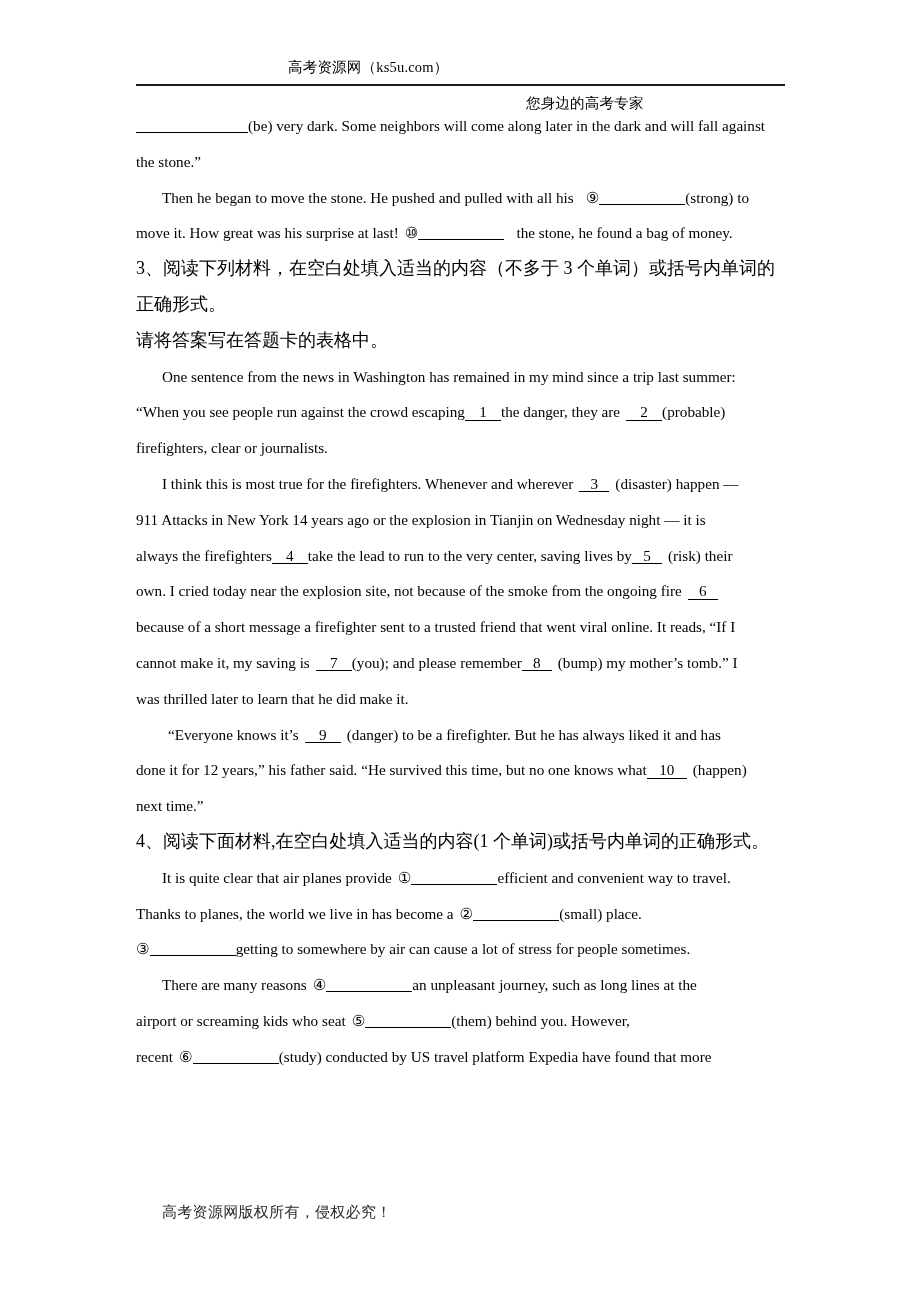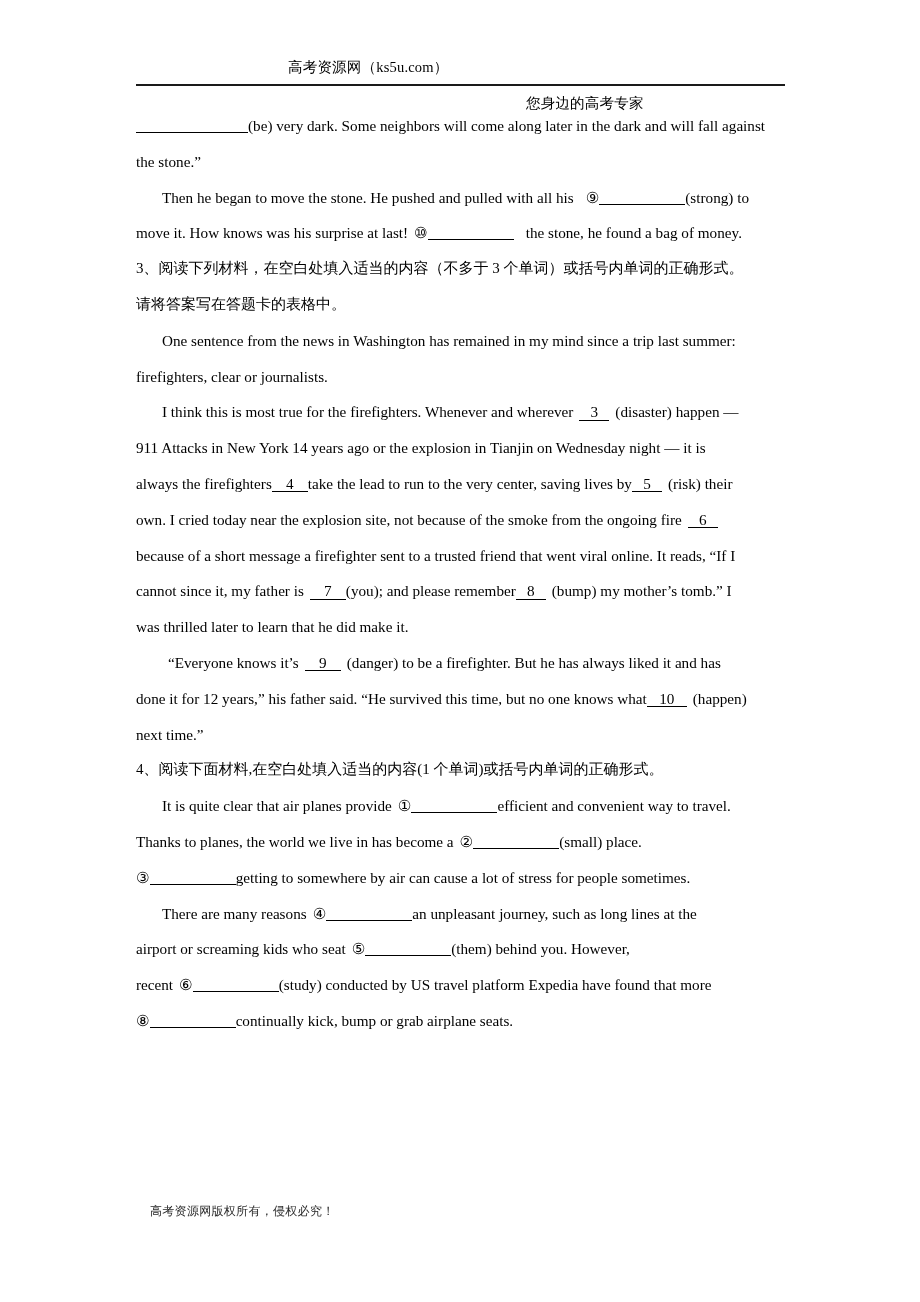--- a/index.html
+++ b/index.html
@@ -74,21 +74,21 @@
     text-justify: inter-word;
     white-space: normal;
   }
   p.line.nojust { text-align: left; }
 
   .indent { display: inline-block; width: 26px; }
 
   
   p.cn {
     margin: 0;
-    font-size: 15px;
+    font-size: 18px;
     line-height: 35.8px;
     text-align: left;
     font-family: "Liberation Serif", "DejaVu Serif", serif;
   }
 
   
   .blank {
     display: inline-block;
     border-bottom: 1px solid #000;
     vertical-align: baseline;
@@ -113,23 +113,23 @@
   .numblank.n-lg  { min-width: 34px; }
 
   .circ {
     font-size: 15.2px;
     vertical-align: baseline;
   }
 
   
   .doc-footer {
     position: absolute;
-    left: 150px;
+    left: 162px;
     top: 1203px;
-    font-size: 12px;
+    font-size: 15px;
     color: #2a2a2a;
     letter-spacing: 0.3px;
     white-space: nowrap;
     font-family: Liberation Mono, monospace;
   }
 
   .sp { display: inline-block; width: 6px; }
   .sp2 { display: inline-block; width: 12px; }
 </style>
 </head>
@@ -151,30 +151,33 @@
 
     <p class="line nojust">
       <span>the stone.”</span>
     </p>
 
     <p class="line">
       <span class="indent"></span><span>Then he began to move the stone. He pushed and pulled with all his</span><span class="sp2"></span><span class="circ">⑨</span><span class="blank w-long"></span><span>(strong) to</span>
     </p>
 
     <p class="line nojust">
-      <span>move it. How knows was his surprise at last!</span><span class="sp"></span><span class="circ">⑩</span><span class="blank w-long"></span><span class="sp2"></span><span>the stone, he found a bag of money.</span>
+      <span>move it. How great was his surprise at last!</span><span class="sp"></span><span class="circ">⑩</span><span class="blank w-long"></span><span class="sp2"></span><span>the stone, he found a bag of money.</span>
     </p>
 
     <p class="cn">3、阅读下列材料，在空白处填入适当的内容（不多于 3 个单词）或括号内单词的正确形式。</p>
     <p class="cn">请将答案写在答题卡的表格中。</p>
 
     <p class="line">
       <span class="indent"></span><span>One sentence from the news in Washington has remained in my mind since a trip last summer:</span>
     </p>
 
+    <p class="line">
+      <span>“When you see people run against the crowd escaping</span><span class="numblank n-md">1</span><span>the danger, they are</span><span class="sp"></span><span class="numblank n-md">2</span><span>(probable)</span>
+    </p>
 
     <p class="line nojust">
       <span>firefighters, clear or journalists.</span>
     </p>
 
     <p class="line">
       <span class="indent"></span><span>I think this is most true for the firefighters. Whenever and wherever</span><span class="sp"></span><span class="numblank n-sm">3</span><span class="sp"></span><span>(disaster) happen —</span>
     </p>
 
     <p class="line">
@@ -187,21 +190,21 @@
 
     <p class="line">
       <span>own. I cried today near the explosion site, not because of the smoke from the ongoing fire</span><span class="sp"></span><span class="numblank n-sm">6</span>
     </p>
 
     <p class="line">
       <span>because of a short message a firefighter sent to a trusted friend that went viral online. It reads, “If I</span>
     </p>
 
     <p class="line">
-      <span>cannot since it, my father is</span><span class="sp"></span><span class="numblank n-md">7</span><span>(you); and please remember</span><span class="numblank n-sm">8</span><span class="sp"></span><span>(bump) my mother’s tomb.” I</span>
+      <span>cannot make it, my saving is</span><span class="sp"></span><span class="numblank n-md">7</span><span>(you); and please remember</span><span class="numblank n-sm">8</span><span class="sp"></span><span>(bump) my mother’s tomb.” I</span>
     </p>
 
     <p class="line nojust">
       <span>was thrilled later to learn that he did make it.</span>
     </p>
 
     <p class="line">
       <span class="indent"></span><span class="sp"></span><span>“Everyone knows it’s</span><span class="sp"></span><span class="numblank n-md">9</span><span class="sp"></span><span>(danger) to be a firefighter. But he has always liked it and has</span>
     </p>
 
@@ -233,21 +236,18 @@
 
     <p class="line nojust">
       <span>airport or screaming kids who seat</span><span class="sp"></span><span class="circ">⑤</span><span class="blank w-long"></span><span>(them) behind you. However,</span>
     </p>
 
     <p class="line nojust">
       <span>recent</span><span class="sp"></span><span class="circ">⑥</span><span class="blank w-long"></span><span>(study) conducted by US travel platform Expedia have found that more</span>
     </p>
 
 
-    <p class="line nojust">
-      <span class="circ">⑧</span><span class="blank w-long"></span><span>continually kick, bump or grab airplane seats.</span>
-    </p>
 
   </div>
 
   <div class="doc-footer">高考资源网版权所有，侵权必究！</div>
 
 </div>
 
 </body></html>

